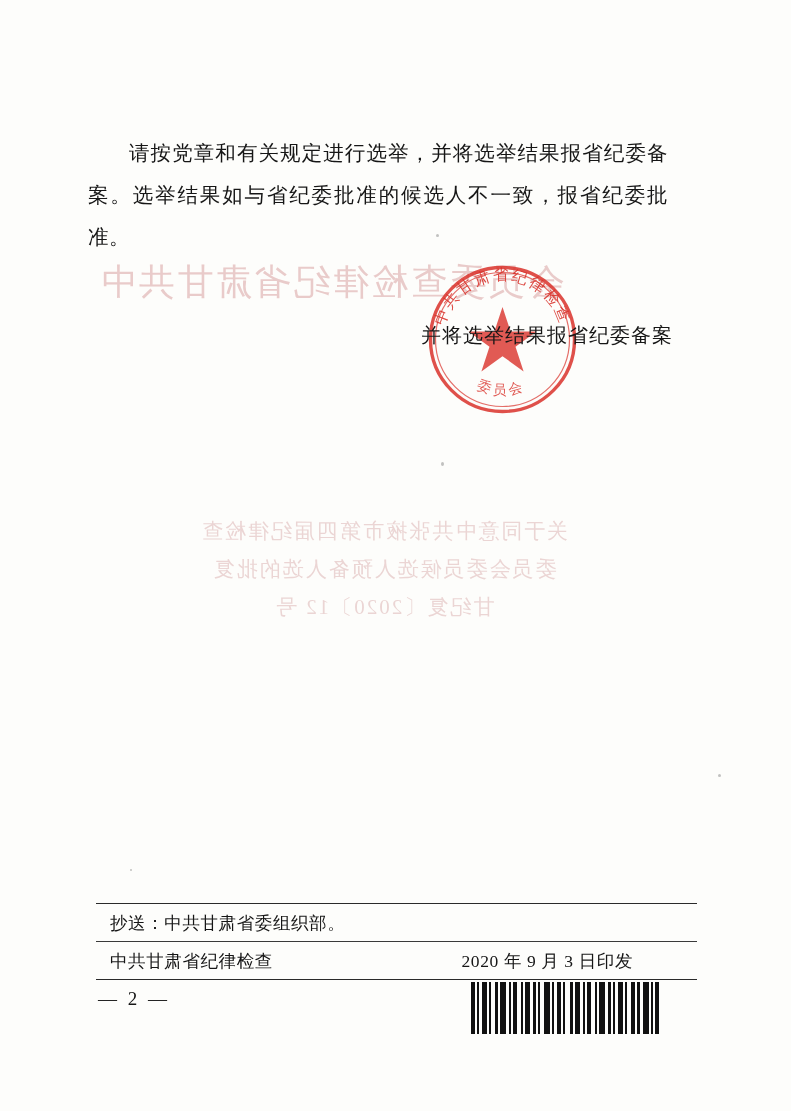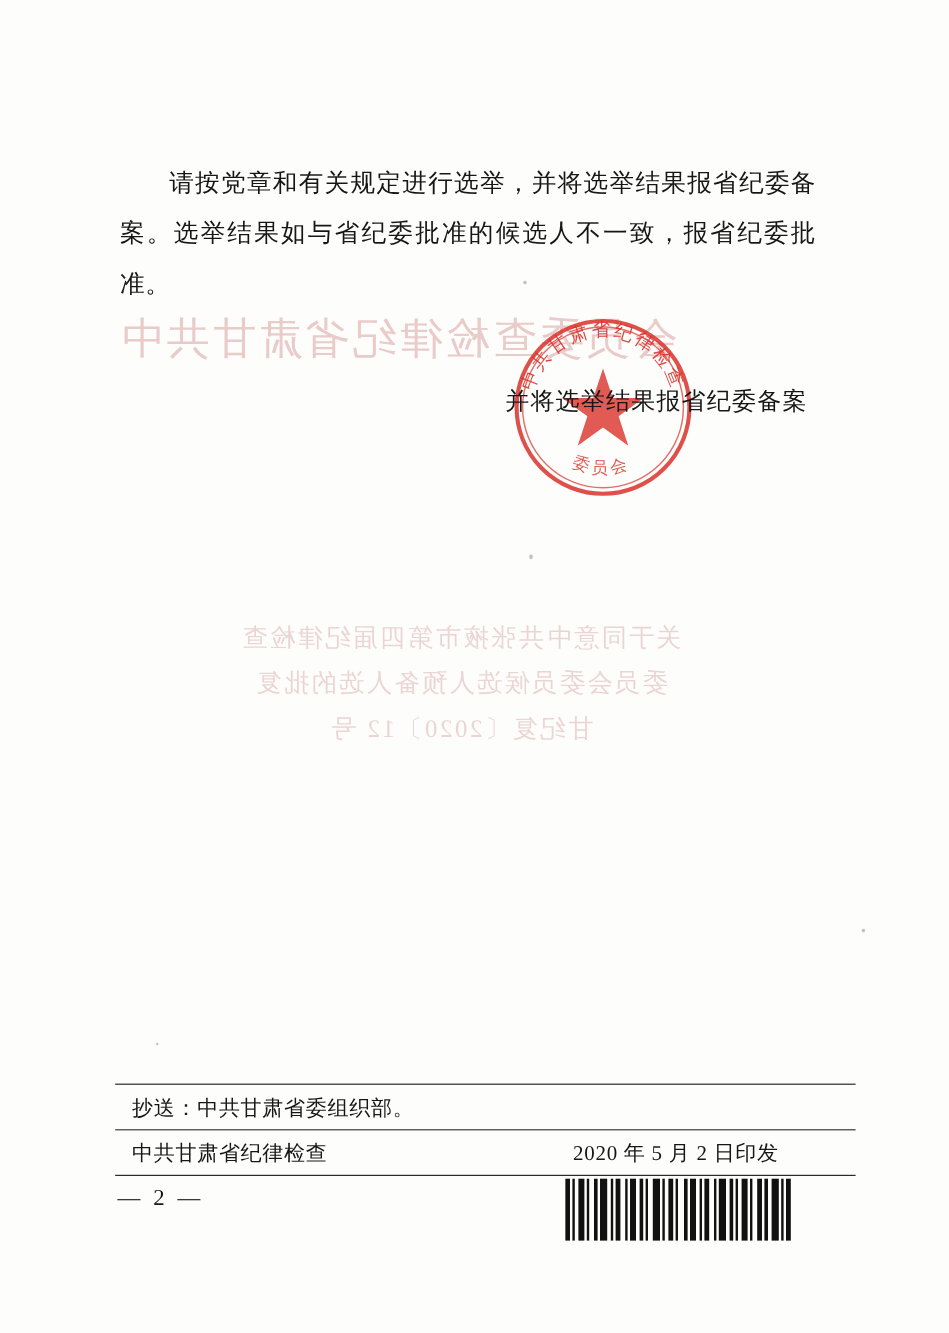--- a/index.html
+++ b/index.html
@@ -18,21 +18,21 @@
 
   .page {
     position: absolute;
     inset: 0;
     background: #fdfdfb;
   }
 
   
   .body-text {
     position: absolute;
-    left: 100px;
+    left: 88px;
     top: 132px;
     width: 580px;
     font-size: 20.5px;
     line-height: 42px;
     letter-spacing: 0.5px;
     color: #161616;
     text-align: justify;
   }
   .body-text p {
     margin: 0;
@@ -102,21 +102,21 @@
     position: absolute;
     background: rgba(120, 120, 120, 0.45);
     border-radius: 50%;
     pointer-events: none;
   }
 
   
   .footer {
     position: absolute;
     left: 96px;
-    right: 78px;
+    right: 94px;
     top: 903px;
     text-align: center;
   }
   .rule {
     height: 1px;
     background: #2a2a2a;
     width: 100%;
   }
   .rule.thin { height: 1px; background: #3a3a3a; }
 
@@ -208,21 +208,21 @@
   </div>
 
   <div class="footer">
     <div class="rule"></div>
     <div class="footer-row single">
       <span>抄送：中共甘肃省委组织部。</span>
     </div>
     <div class="rule thin"></div>
     <div class="footer-row">
       <span>中共甘肃省纪律检查</span>
-      <span class="footer-right">2020 年 5 月 2 日印发</span>
+      <span class="footer-right">2020 年 9 月 3 日印发</span>
     </div>
     <div class="rule"></div>
   </div>
 
   <div class="page-num">— 2 —</div>
 
   <div class="barcode">
     <i style="width:4px"></i>
       <i style="width:2px;background:transparent"></i>
     <i style="width:2px"></i>

